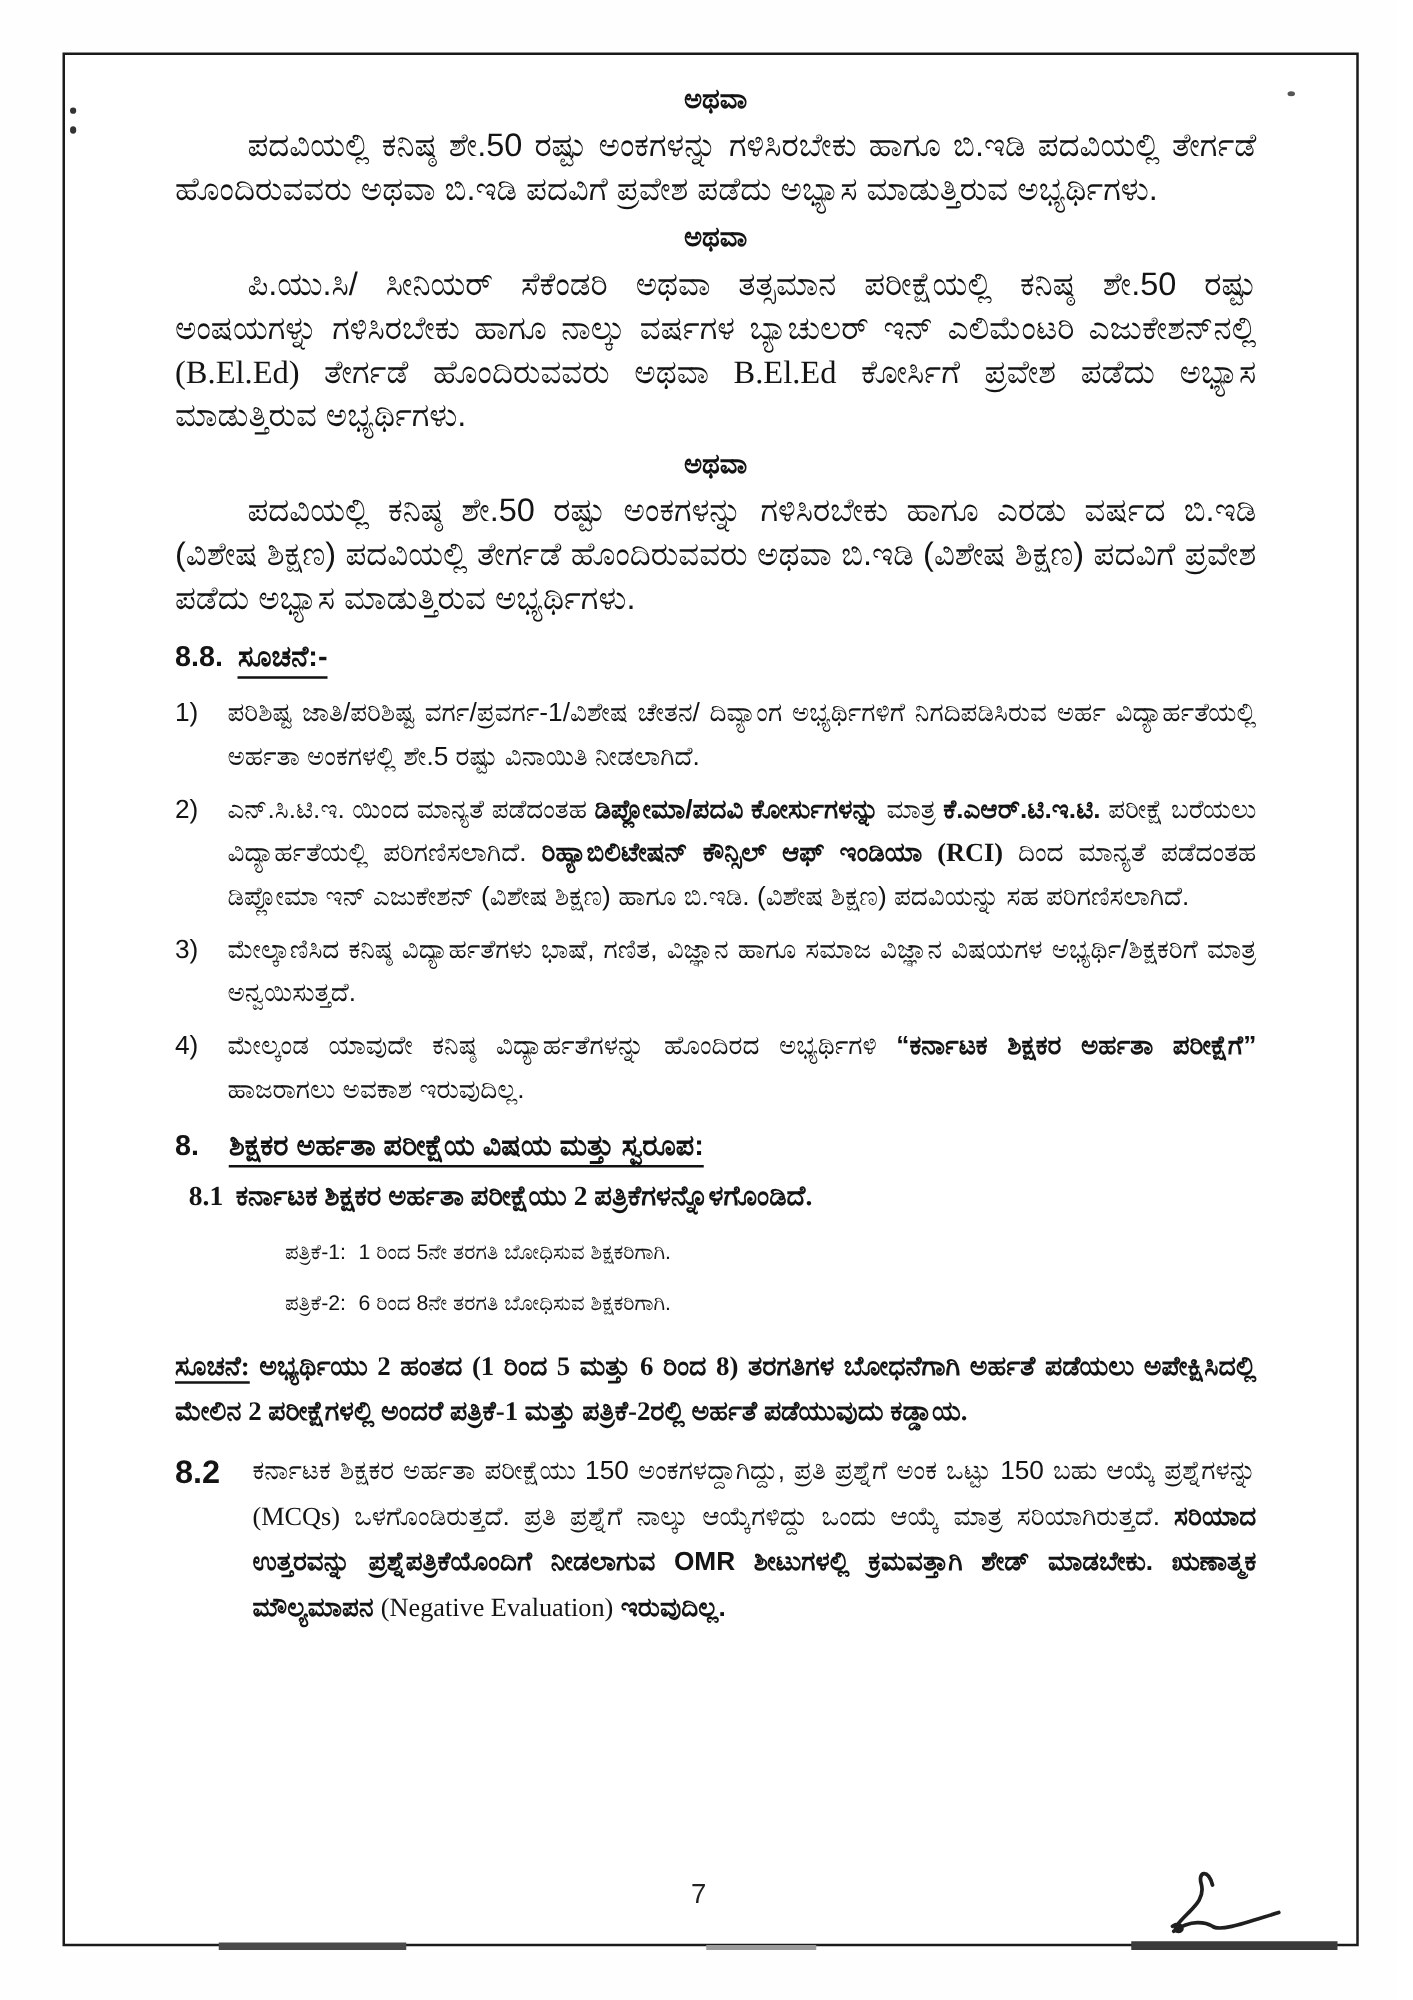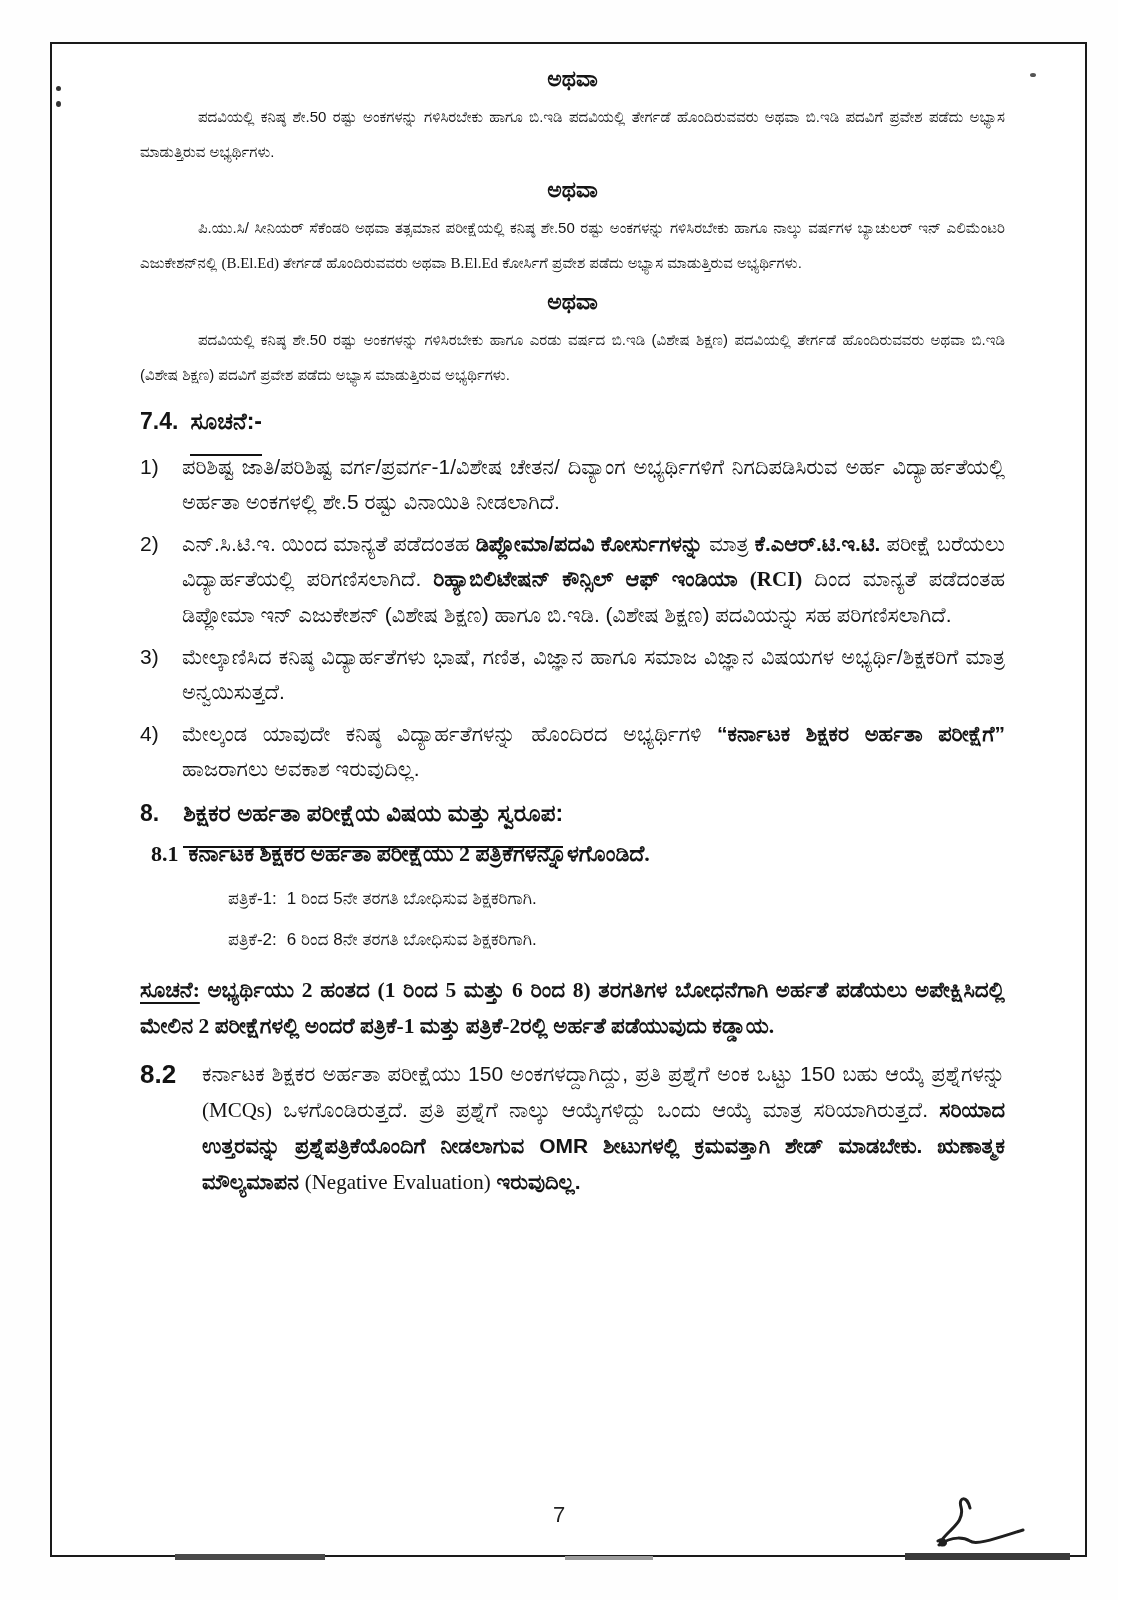--- a/index.html
+++ b/index.html
@@ -21,30 +21,30 @@
   .content {
     position:absolute;
     left:88px; right:80px; top:14px;
   }
   .sep {
     text-align:center; font-weight:700;
     font-size:22px; line-height:26px;
     margin:8px 0 7px;
   }
   .para {
-    font-size:15px; line-height:35px;
+    font-size:26px; line-height:35px;
     text-align:justify; margin:0 0 6px;
     text-indent:58px;
   }
   .b { font-weight:700;margin-top:16px; }
   .serif { font-family:"Liberation Serif","DejaVu Serif",serif; }
   .u { text-decoration:underline; text-decoration-thickness:2px; text-underline-offset:5px; }
   .h74 { font-size:23px; font-weight:700; margin:16px 0 14px; }
   .h74 .num { margin-right:12px; }
-  .title-underline { border-bottom:2.5px solid #111; padding-bottom:20px; }
+  .title-underline { border-bottom:2.5px solid #111; padding-bottom:3px; }
   ol.notes { list-style:none; margin:0 0 2px; padding:0; }
   ol.notes li {
     display:grid; grid-template-columns:42px 1fr;
     font-size:21px; line-height:35px;
     text-align:justify; margin:0 0 7px;
   }
   ol.notes .num { font-size:21px; }
   .h8 { font-size:23px; font-weight:700; margin:14px 0 14px; }
   .h8 .num { margin-right:24px; }
   .h81 { font-size:22px; font-weight:700; margin:0 11px 16px;font-family:Liberation Serif, serif; }
@@ -85,28 +85,28 @@
 
   <div class="frame">
     <div class="content">
 
       <p class="sep">ಅಥವಾ</p>
 
       <p class="para">ಪದವಿಯಲ್ಲಿ ಕನಿಷ್ಠ ಶೇ.50 ರಷ್ಟು ಅಂಕಗಳನ್ನು ಗಳಿಸಿರಬೇಕು ಹಾಗೂ ಬಿ.ಇಡಿ ಪದವಿಯಲ್ಲಿ ತೇರ್ಗಡೆ ಹೊಂದಿರುವವರು ಅಥವಾ ಬಿ.ಇಡಿ ಪದವಿಗೆ ಪ್ರವೇಶ ಪಡೆದು ಅಭ್ಯಾಸ ಮಾಡುತ್ತಿರುವ ಅಭ್ಯರ್ಥಿಗಳು.</p>
 
       <p class="sep">ಅಥವಾ</p>
 
-      <p class="para"><span>ಪಿ.ಯು.ಸಿ/ ಸೀನಿಯರ್ ಸೆಕೆಂಡರಿ ಅಥವಾ ತತ್ಸಮಾನ ಪರೀಕ್ಷೆಯಲ್ಲಿ ಕನಿಷ್ಠ ಶೇ.50 ರಷ್ಟು ಅಂಕಗಳನ್ನು ಗಳಿಸಿರಬೇಕು ಹಾಗೂ ನಾಲ್ಕು ವರ್ಷಗಳ ಬ್ಯಾಚುಲರ್ ಇನ್ ಎಲಿಮೆಂಟರಿ ಎಜುಕೇಶನ್‌ನಲ್ಲಿ </span><span class="serif">(B.El.Ed)</span><span> ತೇರ್ಗಡೆ ಹೊಂದಿರುವವರು ಅಥವಾ </span><span class="serif">B.El.Ed</span><span> ಕೋರ್ಸಿಗೆ ಪ್ರವೇಶ ಪಡೆದು ಅಭ್ಯಾಸ ಮಾಡುತ್ತಿರುವ ಅಭ್ಯರ್ಥಿಗಳು.</span></p>
+      <p class="para"><span>ಪಿ.ಯು.ಸಿ/ ಸೀನಿಯರ್ ಸೆಕೆಂಡರಿ ಅಥವಾ ತತ್ಸಮಾನ ಪರೀಕ್ಷೆಯಲ್ಲಿ ಕನಿಷ್ಠ ಶೇ.50 ರಷ್ಟು ಅಂಷಯಗಳ್ನು ಗಳಿಸಿರಬೇಕು ಹಾಗೂ ನಾಲ್ಕು ವರ್ಷಗಳ ಬ್ಯಾಚುಲರ್ ಇನ್ ಎಲಿಮೆಂಟರಿ ಎಜುಕೇಶನ್‌ನಲ್ಲಿ </span><span class="serif">(B.El.Ed)</span><span> ತೇರ್ಗಡೆ ಹೊಂದಿರುವವರು ಅಥವಾ </span><span class="serif">B.El.Ed</span><span> ಕೋರ್ಸಿಗೆ ಪ್ರವೇಶ ಪಡೆದು ಅಭ್ಯಾಸ ಮಾಡುತ್ತಿರುವ ಅಭ್ಯರ್ಥಿಗಳು.</span></p>
 
       <p class="sep">ಅಥವಾ</p>
 
       <p class="para">ಪದವಿಯಲ್ಲಿ ಕನಿಷ್ಠ ಶೇ.50 ರಷ್ಟು ಅಂಕಗಳನ್ನು ಗಳಿಸಿರಬೇಕು ಹಾಗೂ ಎರಡು ವರ್ಷದ ಬಿ.ಇಡಿ (ವಿಶೇಷ ಶಿಕ್ಷಣ) ಪದವಿಯಲ್ಲಿ ತೇರ್ಗಡೆ ಹೊಂದಿರುವವರು ಅಥವಾ ಬಿ.ಇಡಿ (ವಿಶೇಷ ಶಿಕ್ಷಣ) ಪದವಿಗೆ ಪ್ರವೇಶ ಪಡೆದು ಅಭ್ಯಾಸ ಮಾಡುತ್ತಿರುವ ಅಭ್ಯರ್ಥಿಗಳು.</p>
 
       <h3 class="h74">
-        <span class="num">7.4.</span><span class="title-underline">ಸೂಚನೆ:-</span>
+        <span class="num">8.8.</span><span class="title-underline">ಸೂಚನೆ:-</span>
       </h3>
 
       <ol class="notes">
         <li>
           <span class="num">1)</span>
           <span><span>ಪರಿಶಿಷ್ಟ ಜಾತಿ/ಪರಿಶಿಷ್ಟ ವರ್ಗ/ಪ್ರವರ್ಗ-1/ವಿಶೇಷ ಚೇತನ/ ದಿವ್ಯಾಂಗ ಅಭ್ಯರ್ಥಿಗಳಿಗೆ ನಿಗದಿಪಡಿಸಿರುವ ಅರ್ಹ ವಿದ್ಯಾರ್ಹತೆಯಲ್ಲಿ ಅರ್ಹತಾ ಅಂಕಗಳಲ್ಲಿ ಶೇ.5 ರಷ್ಟು ವಿನಾಯಿತಿ ನೀಡಲಾಗಿದೆ.</span></span>
         </li>
         <li>
           <span class="num">2)</span>
           <span><span>ಎನ್.ಸಿ.ಟಿ.ಇ. ಯಿಂದ ಮಾನ್ಯತೆ ಪಡೆದಂತಹ </span><span class="b">ಡಿಪ್ಲೋಮಾ/ಪದವಿ ಕೋರ್ಸುಗಳನ್ನು</span><span> ಮಾತ್ರ </span><span class="b">ಕೆ.ಎಆರ್.ಟಿ.ಇ.ಟಿ.</span><span> ಪರೀಕ್ಷೆ ಬರೆಯಲು ವಿದ್ಯಾರ್ಹತೆಯಲ್ಲಿ ಪರಿಗಣಿಸಲಾಗಿದೆ. </span><span class="b">ರಿಹ್ಯಾಬಿಲಿಟೇಷನ್ ಕೌನ್ಸಿಲ್ ಆಫ್ ಇಂಡಿಯಾ </span><span class="b serif">(RCI)</span><span> ದಿಂದ ಮಾನ್ಯತೆ ಪಡೆದಂತಹ ಡಿಪ್ಲೋಮಾ ಇನ್ ಎಜುಕೇಶನ್ (ವಿಶೇಷ ಶಿಕ್ಷಣ) ಹಾಗೂ ಬಿ.ಇಡಿ. (ವಿಶೇಷ ಶಿಕ್ಷಣ) ಪದವಿಯನ್ನು ಸಹ ಪರಿಗಣಿಸಲಾಗಿದೆ.</span></span>

